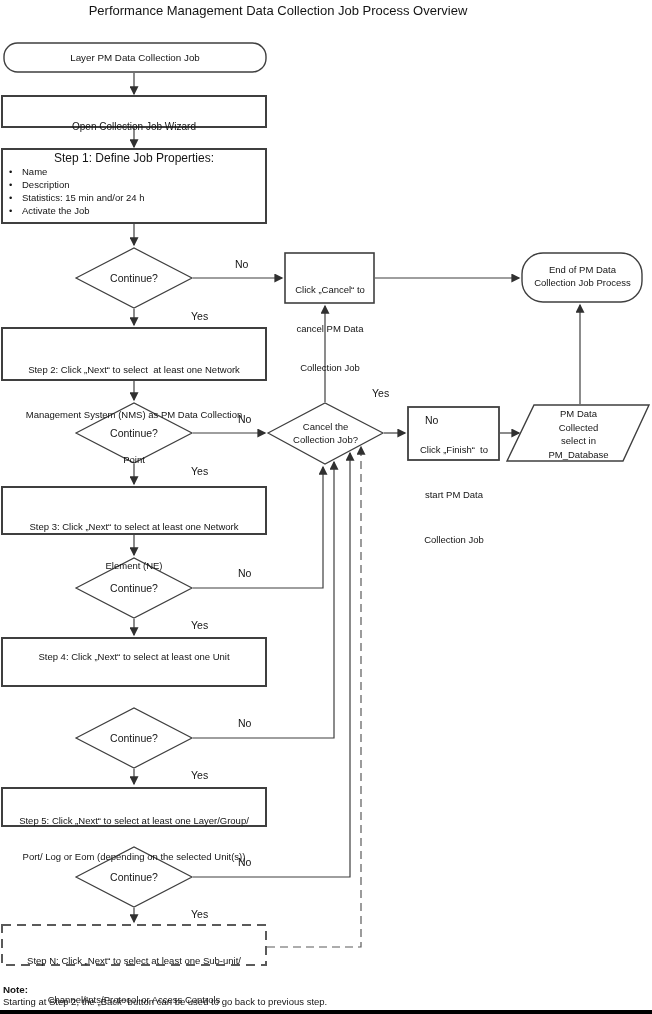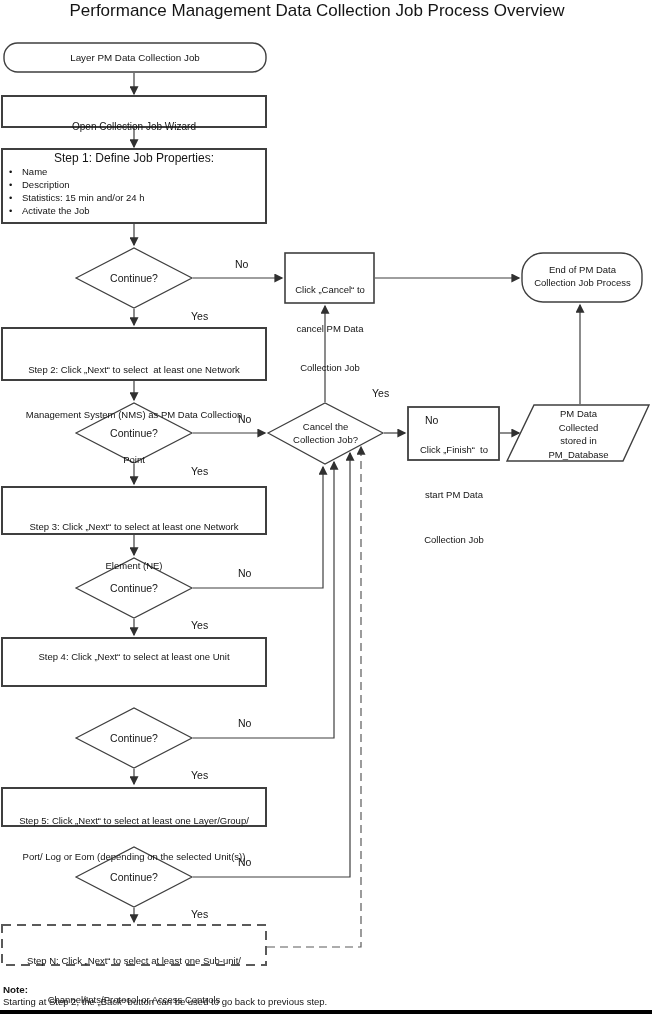--- a/index.html
+++ b/index.html
@@ -2,21 +2,21 @@
 <html><head>
 <meta charset="utf-8">
 <style>
   html,body{margin:0;padding:0;background:#fff;}
   #canvas{position:relative;width:652px;height:1014px;background:#fff;overflow:hidden;
           font-family:"Liberation Sans",sans-serif;color:#141414;}
   #shapes{position:absolute;left:0;top:0;z-index:1;}
   .nt{position:absolute;z-index:2;text-align:center;font-size:9.5px;line-height:13px;color:#141414;}
   .pre{white-space:pre;}
   .flexc{display:flex;align-items:center;justify-content:center;}
-  .title{left:0;top:4;width:556;font-size:17px;line-height:14px;margin-left:39px;}
+  .title{left:0;top:4;width:556;font-size:13px;line-height:14px;}
   .lab{font-size:10.5px;line-height:12px;text-align:left;padding-left:36px;}
   .bullets{text-align:left;}
   .brow{display:flex;line-height:13px;}
   .brow .dot{width:20px;padding-left:7px;box-sizing:border-box;font-size:9.5px;}
   .w{width:264px;left:2px;}
   .note-h{font-weight:bold;font-size:9.8px;text-align:left;line-height:12px;}
   .note-t{font-size:9.5px;text-align:left;line-height:12px;white-space:nowrap;}
   #bottombar{position:absolute;left:0;top:1010px;width:652px;height:4px;background:#000;z-index:3;}
 </style>
 </head>
@@ -137,21 +137,21 @@
 
   <div class="nt pre" style="left:409px;top:412px;width:90px;line-height:15px;">
     <div>Click „Finish“  to</div>
     <div>start PM Data</div>
     <div>Collection Job</div>
   </div>
 
   <div class="nt" style="left:508px;top:407px;width:141px;line-height:13.5px;">
     <div>PM Data</div>
     <div>Collected</div>
-    <div>stored in</div>
+    <div>select in</div>
     <div>PM_Database</div>
   </div>
 
   <div class="nt w pre" style="top:494px;">
     <div>Step 3: Click „Next“ to select at least one Network</div>
     <div>Element (NE)</div>
   </div>
 
   <div class="nt" style="left:76px;top:582px;width:116px;font-size:10.5px;">Continue?</div>
   <div class="nt lab" style="left:202px;top:567px;">No</div>

